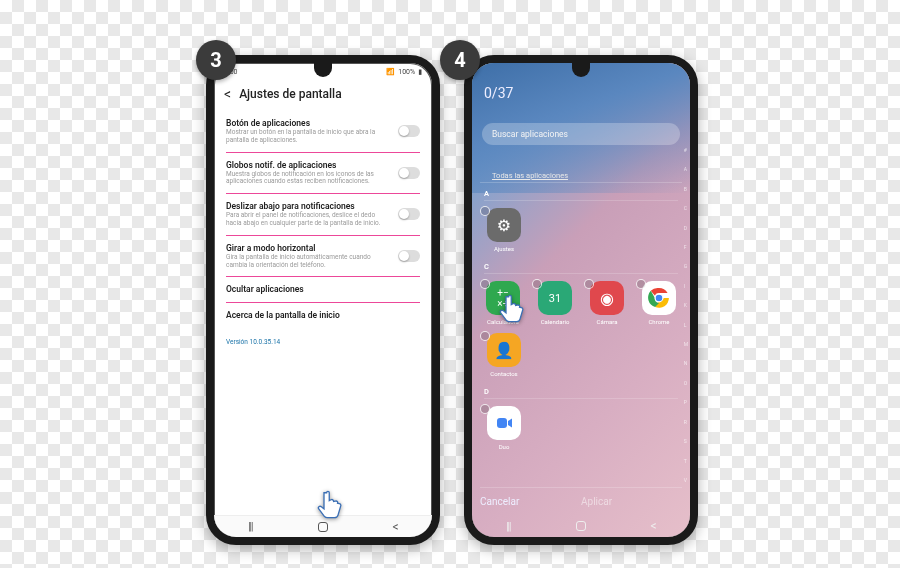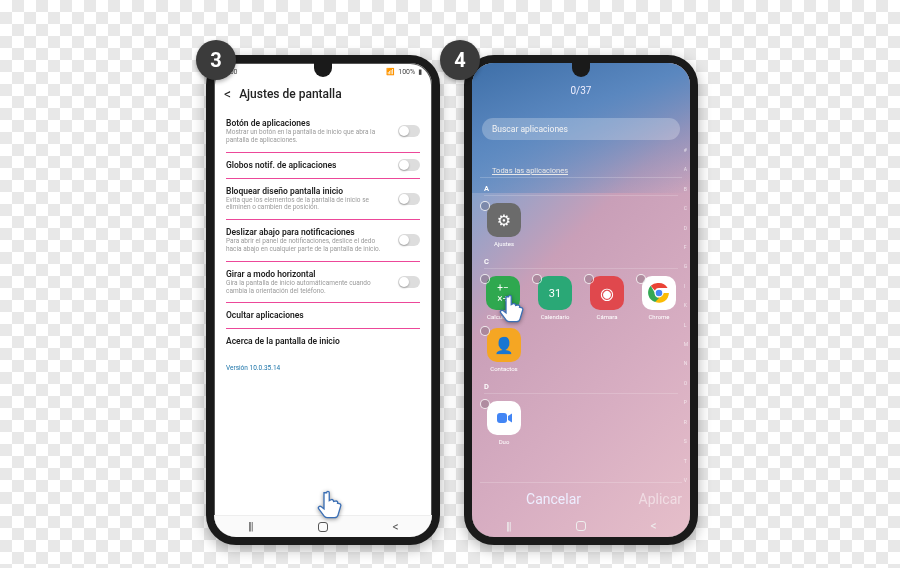--- a/index.html
+++ b/index.html
@@ -100,21 +100,21 @@
   .wallpaper {
     position:absolute; inset:0;
     background: linear-gradient(135deg, #5b8fc7 0%, #7ba3d0 15%, #c99fb8 40%, #d8aec2 70%, #e6bfca 100%);
     z-index:0;
   }
   .wallpaper::before {
     content:""; position:absolute; top:0; left:0; right:0; height:130px;
     background: linear-gradient(160deg, #3e6fa8 0%, #5a87bf 40%, transparent 100%);
   }
   .screen2 { position:relative; z-index:1; color:#fff; display:flex; flex-direction:column; height:100%; }
-  .counter { font-size: 10px; padding: 4px 12px 2px; color:#eef;text-align:center; }
+  .counter { font-size: 14px; padding: 4px 12px 2px; color:#eef; }
   .searchbar {
     margin: 20px 10px; padding: 6px 10px; font-size: 8.5px;
     background: rgba(255,255,255,.25); border-radius: 14px; color:#f4f4f4;
   }
   .all-apps-label { font-size:7.5px; padding: 6px 12px 2px; color:#e8e8e8; border-bottom:1px solid rgba(255,255,255,.2); margin:0 8px;text-decoration:underline;}
   .apps-scroll { flex:1; position:relative; padding: 0 8px; }
   .section-letter { font-size:7.5px; color:#fff; font-weight:600; margin: 6px 4px 3px; border-bottom:1px solid rgba(255,255,255,.18); padding-bottom:2px;}
   .app-row { display:flex; gap:10px; padding: 4px 2px; }
   .app-cell { width:44px; display:flex; flex-direction:column; align-items:center; gap:3px; position:relative;}
   .app-icon {
@@ -131,21 +131,21 @@
   .alpha-index {
     position:absolute; right:2px; top:80px; bottom:50px;
     display:flex; flex-direction:column; justify-content:space-between;
     font-size:5px; color:rgba(255,255,255,.65); padding:4px 0;
   }
   .action-bar {
     display:flex; border-top:1px solid rgba(255,255,255,.2);
     margin: 0 8px;
   }
   .action-btn {
-    flex:1; text-align:right; padding:8px 0; font-size:14px; color:#eef;
+    flex:1; text-align:left; padding:8px 0; font-size:10px; color:#eef;
   }
   .action-btn.dim { color: rgba(255,255,255,.5); }
 
   .ic-settings { background:#6b6b6b; }
   .ic-calc { background:#2fa84f; }
   .ic-calendar { background:#2aa876; }
   .ic-camera { background:#e0484d; }
   .ic-chrome { background:#fff; }
   .ic-contacts { background:#f5a623; }
   .ic-duo { background:#fff; }
@@ -175,25 +175,21 @@
       </div>
       <div class="settings-list">
 
         <div class="setting-item">
           <div class="setting-title">Botón de aplicaciones</div>
           <div class="setting-desc">Mostrar un botón en la pantalla de inicio que abra la pantalla de aplicaciones.</div>
           <div class="toggle"></div>
         </div>
         <div class="setting-item">
           <div class="setting-title">Globos notif. de aplicaciones</div>
-          <div class="toggle"></div>
-        </div>
-        <div class="setting-item">
-          <div class="setting-title">Bloquear diseño pantalla inicio</div>
-          <div class="setting-desc">Evita que los elementos de la pantalla de inicio se eliminen o cambien de posición.</div>
+          <div class="setting-desc">Muestra globos de notificación en los iconos de las aplicaciones cuando estas reciben notificaciones.</div>
           <div class="toggle"></div>
         </div>
         <div class="setting-item">
           <div class="setting-title">Deslizar abajo para notificaciones</div>
           <div class="setting-desc">Para abrir el panel de notificaciones, deslice el dedo hacia abajo en cualquier parte de la pantalla de inicio.</div>
           <div class="toggle"></div>
         </div>
         <div class="setting-item">
           <div class="setting-title">Girar a modo horizontal</div>
           <div class="setting-desc">Gira la pantalla de inicio automáticamente cuando cambia la orientación del teléfono.</div>

